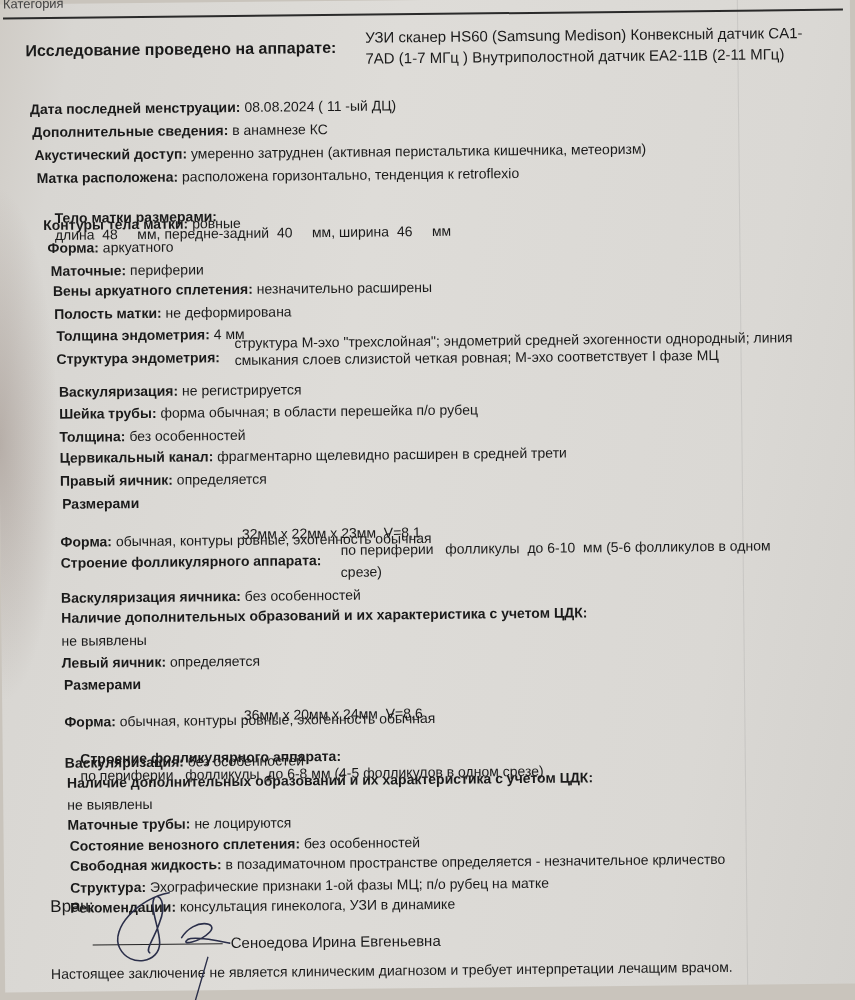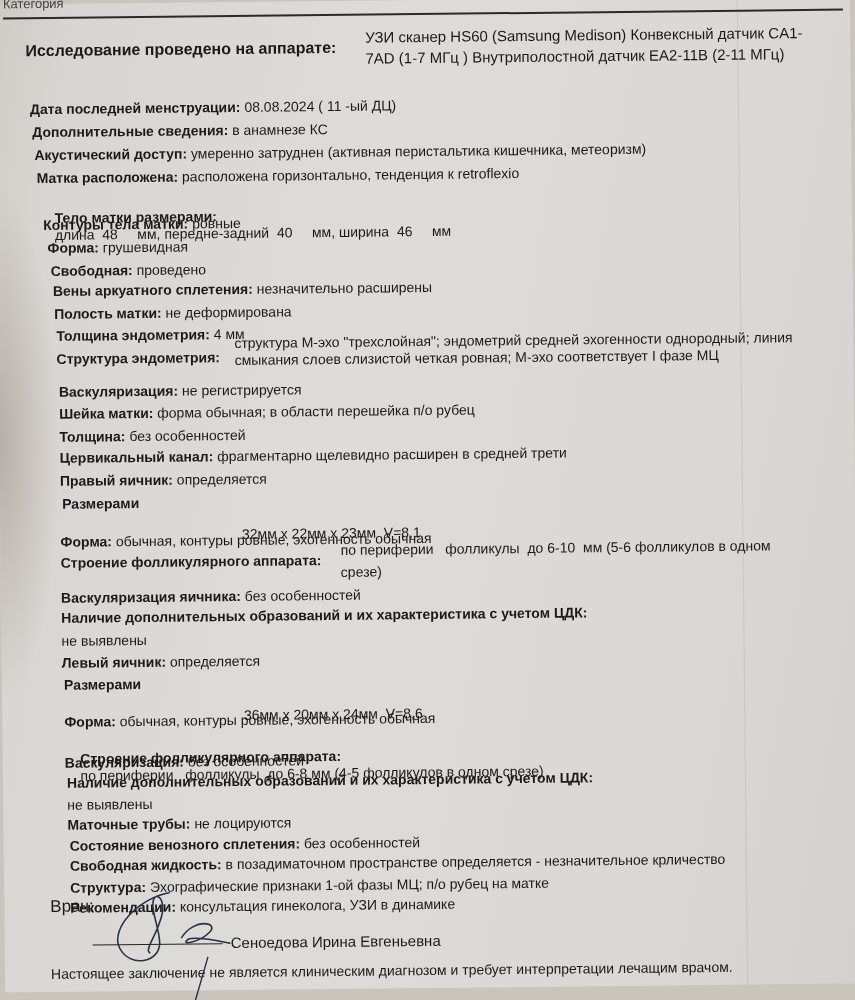--- a/index.html
+++ b/index.html
@@ -112,25 +112,25 @@
   <div class="row" style="left:42px; top:189px; white-space:pre;">
     <span class="lbl">Тело матки размерами:</span>
     <span class="val">длина  48     мм, передне-задний  40     мм, ширина  46     мм</span>
   </div>
   <div class="row" style="left:46px; top:213px;">
     <span class="lbl">Контуры тела матки:</span>
     <span class="val">ровные</span>
   </div>
   <div class="row" style="left:50px; top:236px;">
     <span class="lbl">Форма:</span>
-    <span class="val">грушевидная</span>
+    <span class="val">аркуатного</span>
   </div>
   <div class="row" style="left:53px; top:259px;">
-    <span class="lbl">Свободная:</span>
-    <span class="val">проведено</span>
+    <span class="lbl">Маточные:</span>
+    <span class="val">периферии</span>
   </div>
   <div class="row" style="left:55px; top:279px;">
     <span class="lbl">Вены аркуатного сплетения:</span>
     <span class="val">незначительно расширены</span>
   </div>
   <div class="row" style="left:56px; top:302px;">
     <span class="lbl">Полость матки:</span>
     <span class="val">не деформирована</span>
   </div>
   <div class="row" style="left:58px; top:324px;">
@@ -140,21 +140,21 @@
   <div class="row" style="left:58px; top:347px;">
     <span class="lbl">Структура эндометрия:</span>
   </div>
   <div class="block-val" style="left:236px; top:333px; width:590px; line-height:17px;">структура М-эхо "трехслойная"; эндометрий средней эхогенности однородный; линия смыкания слоев слизистой четкая ровная; М-эхо соответствует I фазе МЦ</div>
 
   <div class="row" style="left:60px; top:380px;">
     <span class="lbl">Васкуляризация:</span>
     <span class="val">не регистрируется</span>
   </div>
   <div class="row" style="left:60px; top:402px;">
-    <span class="lbl">Шейка матки:</span>
+    <span class="lbl">Шейка трубы:</span>
     <span class="val">форма обычная; в области перешейка п/о рубец</span>
   </div>
   <div class="row" style="left:60px; top:425px;">
     <span class="lbl">Толщина:</span>
     <span class="val">без особенностей</span>
   </div>
   <div class="row" style="left:60px; top:446px;">
     <span class="lbl">Цервикальный канал:</span>
     <span class="val">фрагментарно щелевидно расширен в средней трети</span>
   </div>

